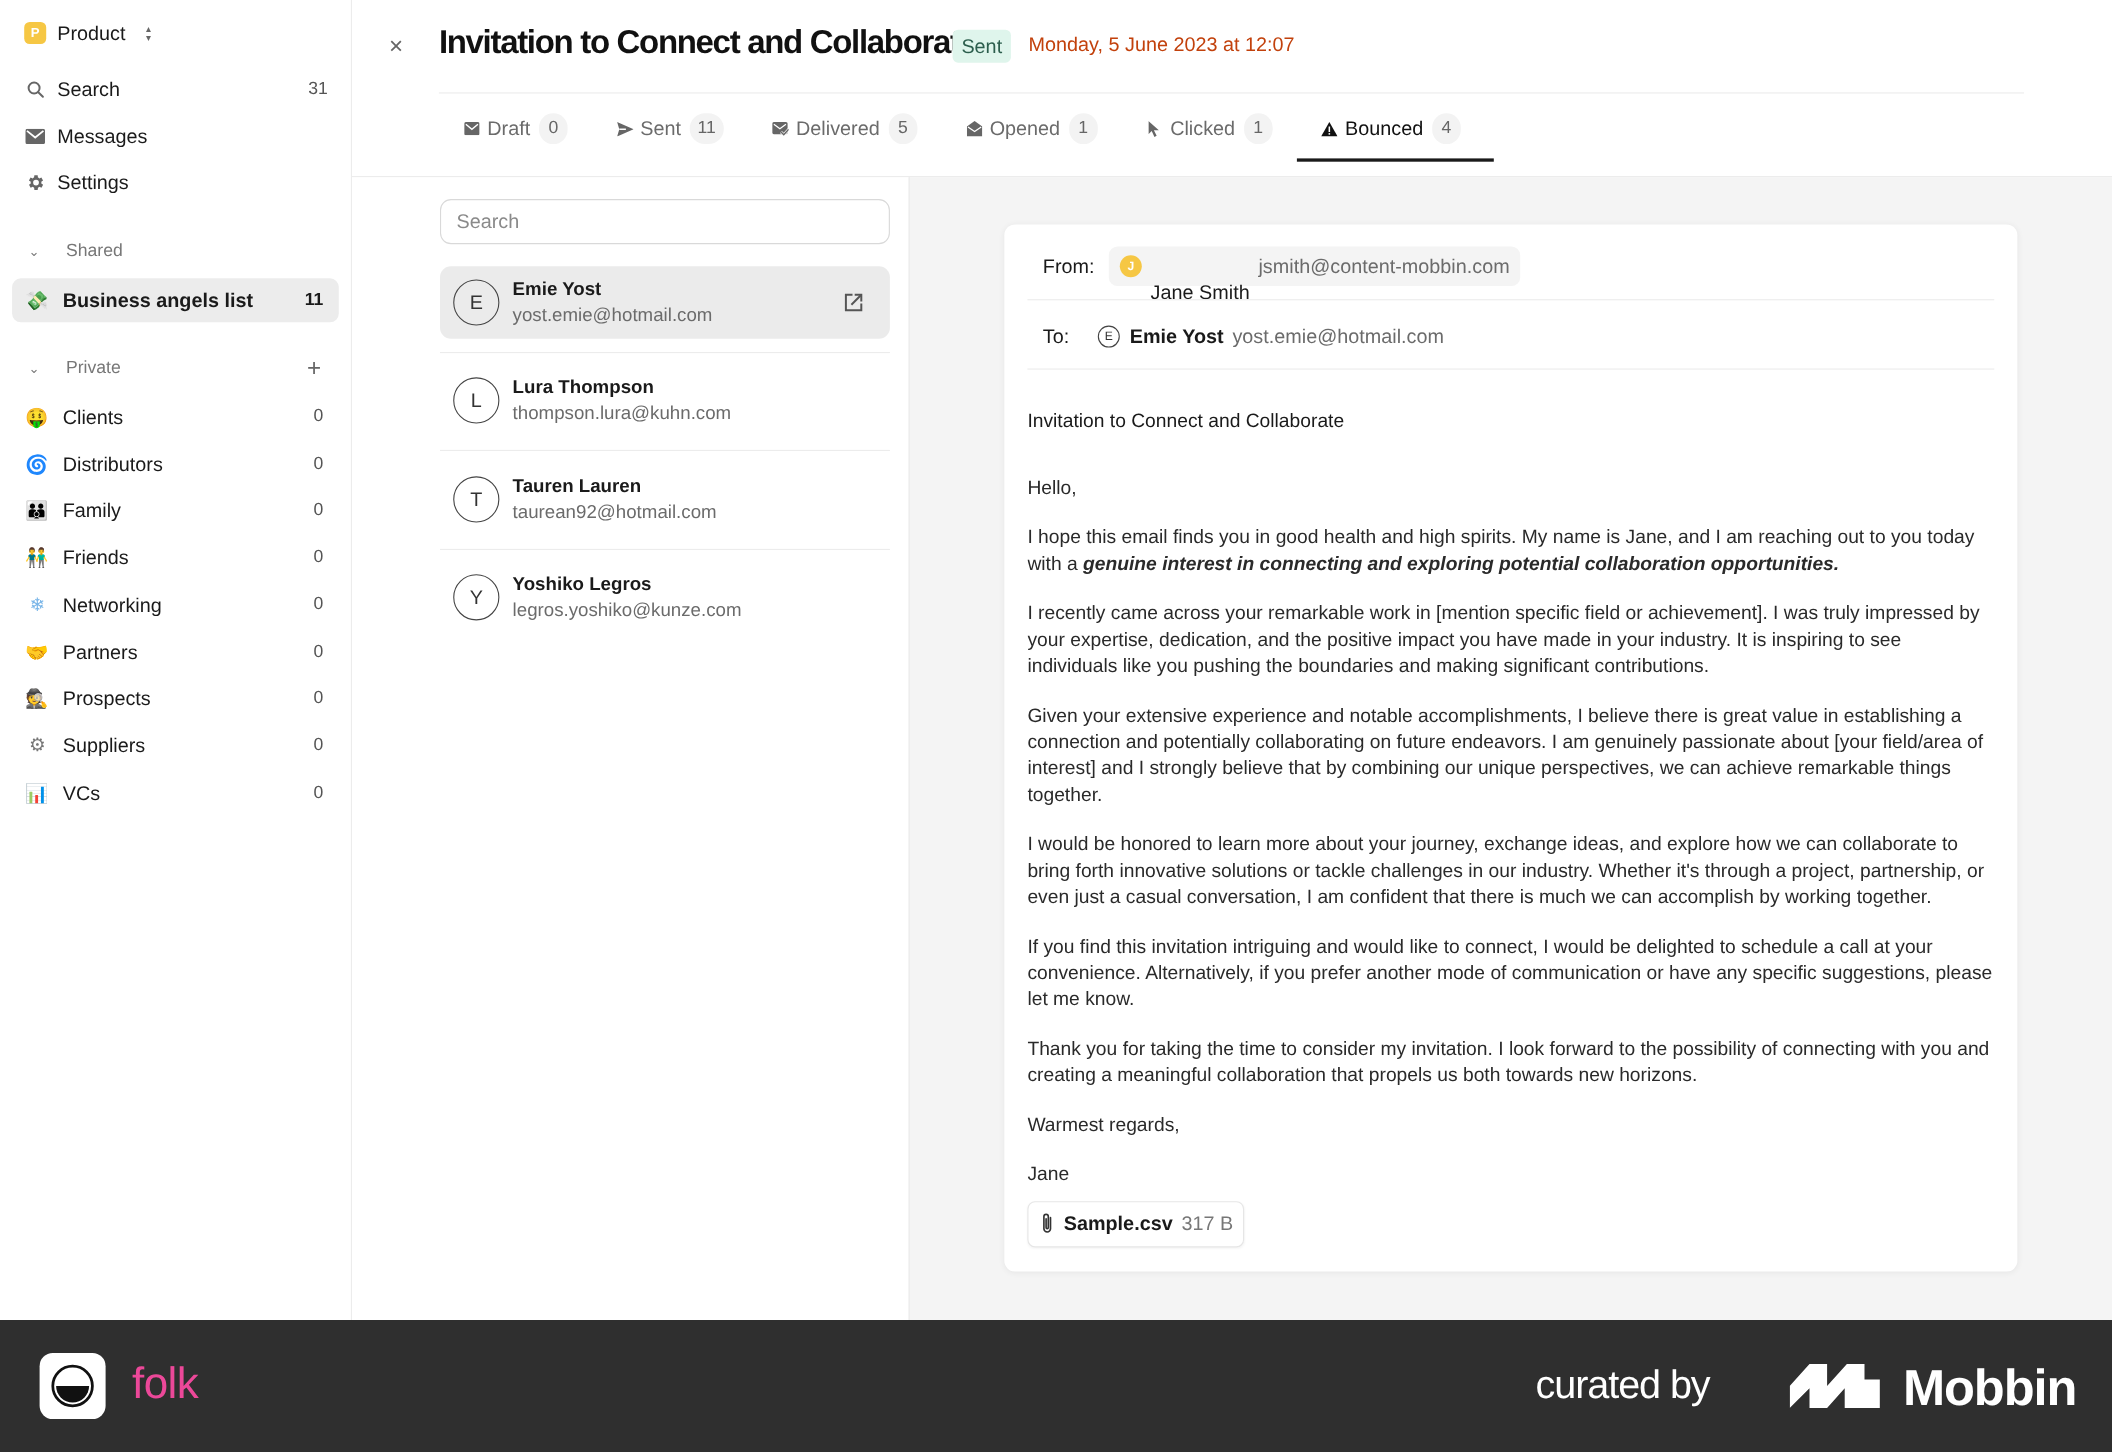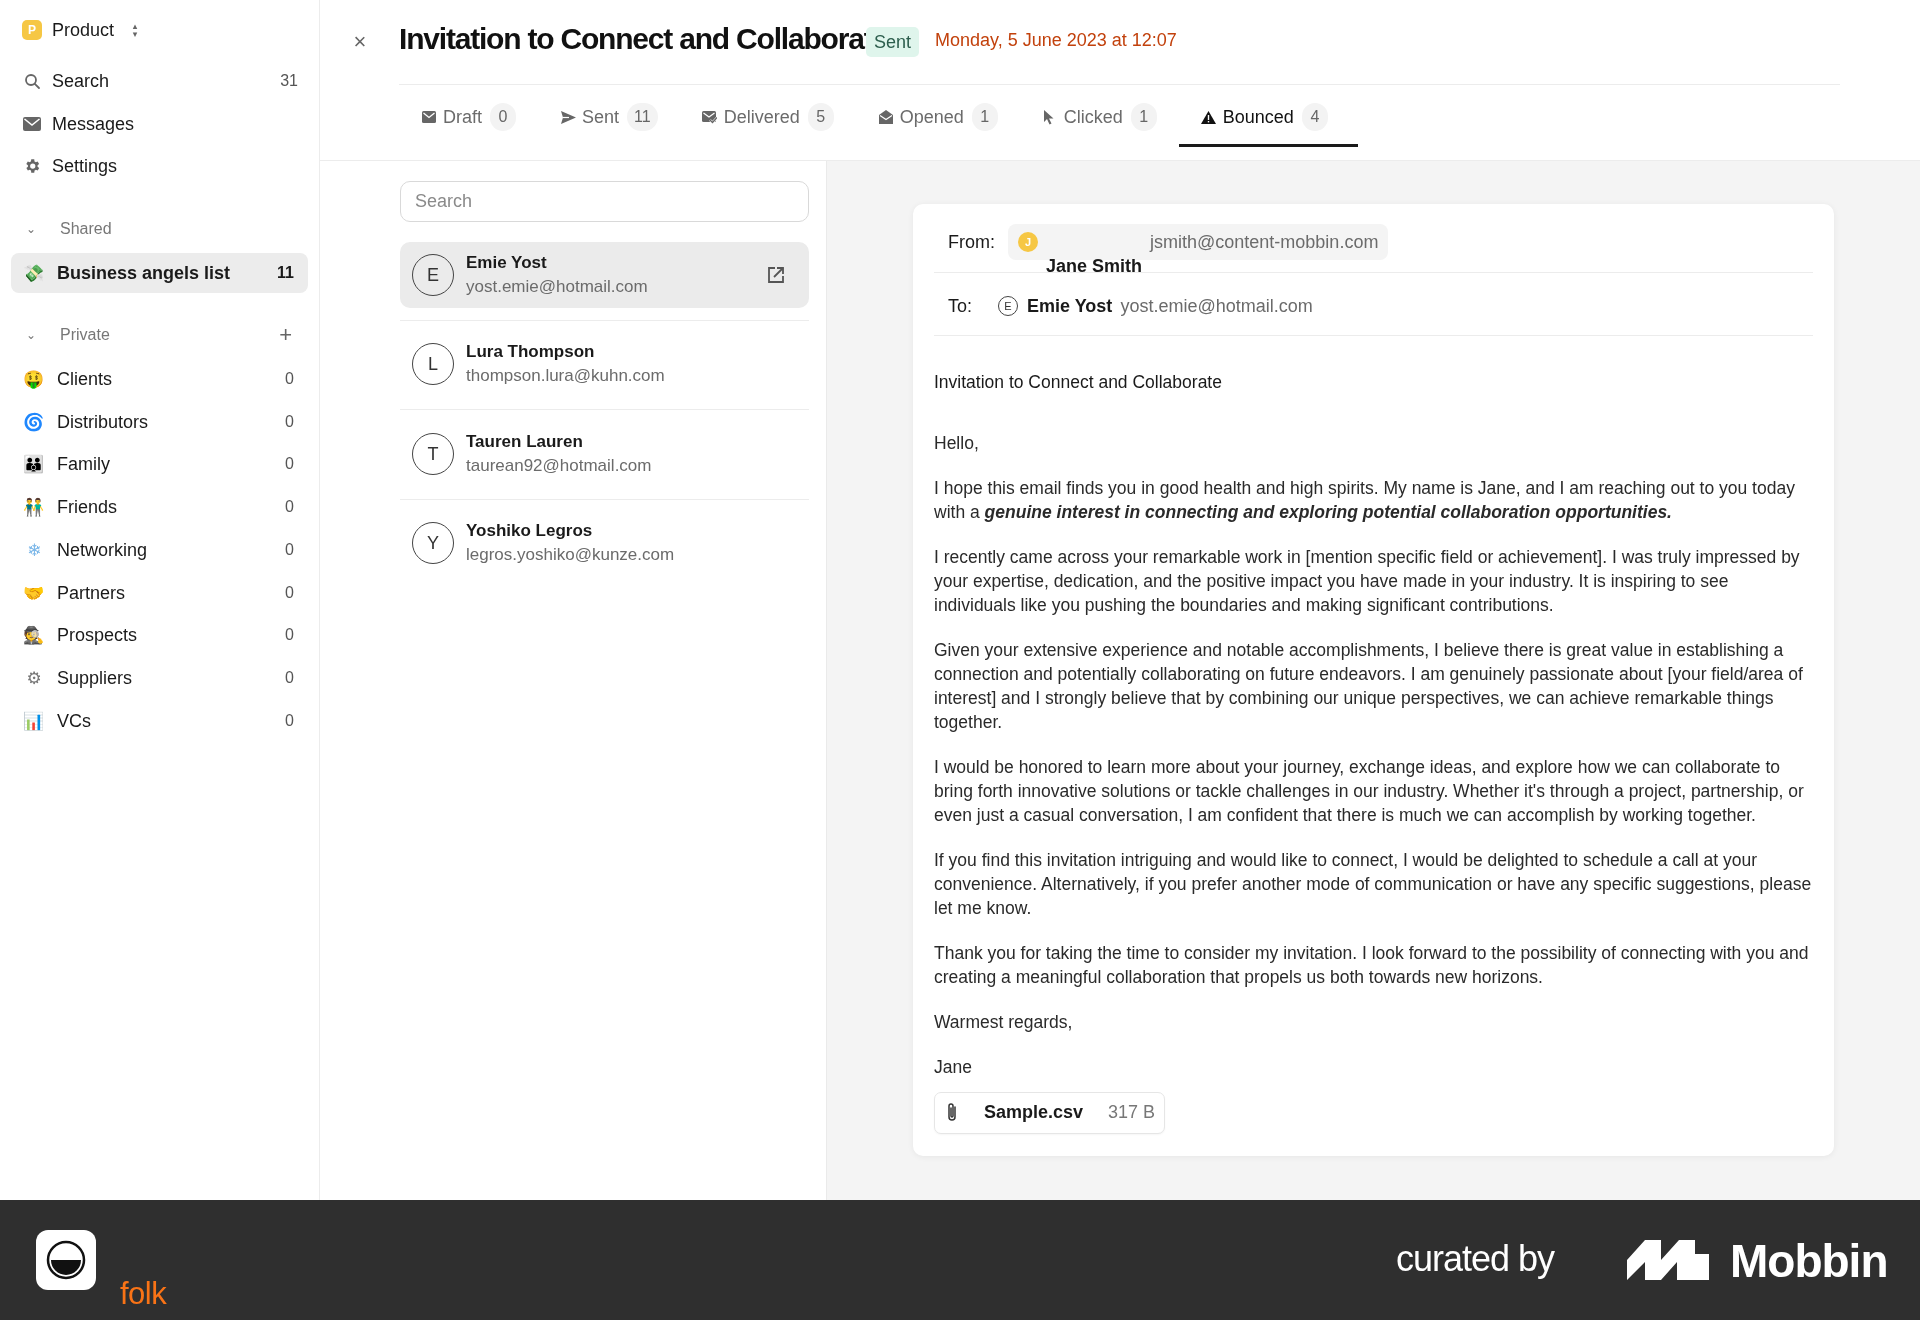--- a/index.html
+++ b/index.html
@@ -56,44 +56,44 @@
   .recipient .r-email { font-size: 17px; color: #6b6b6b; }
   .recipient .open-ico { margin-left: auto; width: 22px; height: 22px; color: #555; margin-right: 10px; }
   .r-divider { position: absolute; left: 400px; width: 409px; height: 1px; background: #ececec; }
 
   
   .card { position: absolute; left: 913px; top: 204px; width: 921px; height: 952px; background: #fff; border-radius: 10px; box-shadow: 0 1px 6px rgba(0,0,0,0.06); overflow: hidden; }
   .row-from { position: absolute; left: 35px; top: 20px; height: 36px; display: flex; align-items: center; font-size: 18px; }
   .lbl { color: #1a1a1a; width: 60px; }
   .chip { height: 36px; background: #f4f4f4; border-radius: 8px; display: flex; align-items: center; padding: 0 10px; gap: 8px; }
   .chip .j-av { width: 20px; height: 20px; border-radius: 50%; background: #f6c744; color: #fff; font-size: 11px; display: flex; align-items: center; justify-content: center; font-weight: 700; }
-  .chip .c-name { font-weight: 700; color: #1a1a1a; font-size: 18px; margin-top: 48px; }
+  .chip .c-name { font-weight: 400; color: #1a1a1a; font-size: 18px; margin-top: 48px; }
   .chip .c-email { color: #6b6b6b; font-size: 18px; }
   .card-div1 { position: absolute; left: 21px; top: 68px; width: 879px; height: 1px; background: #ececec; }
   .row-to { position: absolute; left: 35px; top: 84px; height: 36px; display: flex; align-items: center; font-size: 18px; }
   .row-to .lbl { width: 50px; }
   .to-av { width: 20px; height: 20px; border: 1.2px solid #444; border-radius: 50%; font-size: 11px; display: flex; align-items: center; justify-content: center; margin-right: 9px; color: #333; }
   .row-to .c-name { font-weight: 600; margin-right: 8px; }
   .row-to .c-email { color: #6b6b6b; }
   .card-div2 { position: absolute; left: 21px; top: 131px; width: 879px; height: 1px; background: #ececec; }
 
   .body { position: absolute; left: 21px; top: 160px; width: 880px; height: 727px; overflow: hidden; font-size: 17.5px; line-height: 24px; color: #2a2a2a; }
   .subject { font-size: 17.5px; color: #1a1a1a; margin-top: 6px; margin-bottom: 37px; }
   .body p { margin-bottom: 21px; }
   .body em { font-style: italic; font-weight: 700; }
 
-  .attachment { position: absolute; left: 21px; top: 888px; height: 42px; border: 1px solid #e6e6e6; border-radius: 7px; background: #fff; display: flex; align-items: center; padding: 0 9px 2px 10px; gap: 25px; cursor: pointer; box-shadow: 0 1px 2px rgba(0,0,0,0.04); }
+  .attachment { position: absolute; left: 21px; top: 888px; height: 42px; border: 1px solid #e6e6e6; border-radius: 7px; background: #fff; display: flex; align-items: center; padding: 0 9px 2px 10px; gap: 8px; cursor: pointer; box-shadow: 0 1px 2px rgba(0,0,0,0.04); }
   .attachment .clip { width: 14px; height: 22px; color: #333; }
   .attachment .a-name { font-size: 18px; font-weight: 600; color: #1a1a1a; }
   .attachment .a-size { font-size: 18px; color: #777; }
 
   
   .footer { position: absolute; left: 0; top: 1200px; width: 1920px; height: 120px; background: #2f2f2f; }
   .folk-logo { position: absolute; left: 36px; top: 30px; width: 60px; height: 60px; background: #fff; border-radius: 12px; display: flex; align-items: center; justify-content: center; }
-  .folk-name { position: absolute; left: 120px; top: 36px; font-size: 31px; color: #f97316; letter-spacing: -0.5px; margin-top: 40px; }
+  .folk-name { position: absolute; left: 120px; top: 36px; font-size: 40px; color: #ec4899; letter-spacing: -0.5px; }
   .curated { position: absolute; left: 1396px; top: 38px; font-size: 36px; color: #fff; letter-spacing: -1px; }
   .mobbin-mark { position: absolute; left: 1627px; top: 40px; width: 82px; height: 40px; }
   .mobbin-name { position: absolute; left: 1730px; top: 34px; font-size: 46px; color: #fff; font-weight: 700; letter-spacing: -1px; }
 </style>
 </head>
 <body>
 
 <aside class="sidebar">
   <div class="workspace">
     <span class="ws-badge">P</span>

